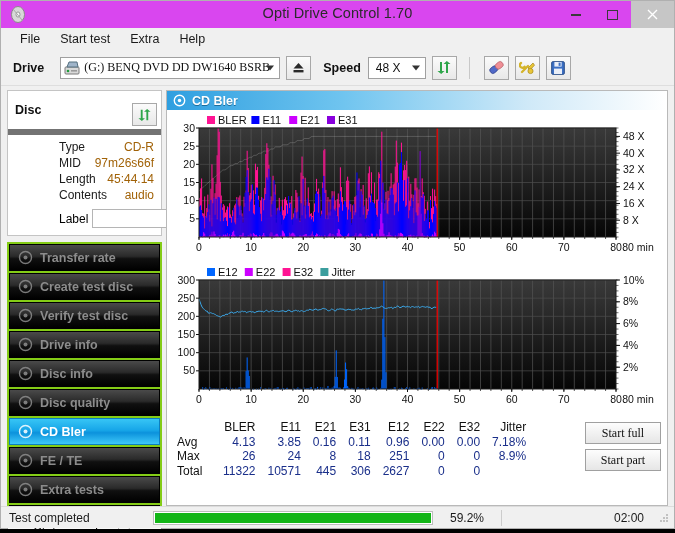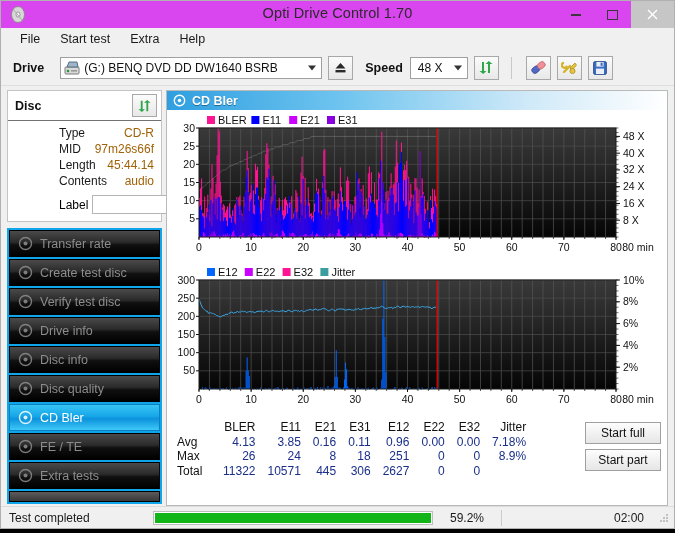--- a/index.html
+++ b/index.html
@@ -49,21 +49,21 @@
   .drivebar {
     height:36px; flex:0 0 36px; background:#f0f0f0; display:flex; align-items:center;
     padding:0 8px; gap:0;
     border-bottom:1px solid #dedede;
   }
   .lbl-drive { font-weight:bold; font-size:12.5px; color:#111; margin-left:4px; margin-right:16px;}
   .combo {
     height:22px; background:#fff; border:1px solid #a0a0a0;
     display:flex; align-items:center; padding:0 2px 0 3px; position:relative;
   }
-  .combo.drive { width:262px; }
+  .combo.drive { width:220px;font-family:Liberation Serif, serif; }
   .combo.speed { width:58px; }
   .combo .cval { font-size:12px; color:#111; margin-left:4px; white-space:nowrap; overflow:hidden;}
   .combo .carrow {
     position:absolute; right:5px; top:50%; transform:translateY(-50%);
     width:0;height:0;border-left:4px solid transparent;border-right:4px solid transparent;
     border-top:5px solid #333;
   }
   .drive-ico { width:16px; height:14px; flex:0 0 16px; }
   .tbtn {
     width:25px; height:24px; border:1px solid #a8a8a8; background:linear-gradient(#fbfbfb,#e8e8e8);
@@ -73,35 +73,35 @@
   .sep { width:1px; height:22px; background:#c8c8c8; margin:0 8px 0 12px; }
 
   
   .bodyrow { flex:1 1 auto; display:flex; padding:0 0 0 0; min-height:0; }
   .sidebar { width:165px; flex:0 0 165px; padding:4px 4px 0 6px; display:flex; flex-direction:column; }
   .content { flex:1 1 auto; padding:4px 6px 0 0; min-width:0; display:flex; flex-direction:column;}
 
   
   .disc-panel { border:1px solid #c4c4c4; background:#fff; }
   .disc-head {
-    display:flex; align-items:center; justify-content:space-between;
-    padding:3px 4px 3px 7px; border-bottom:1px solid #737373;
+    display:flex; justify-content:space-between;
+    padding:12px 4px 3px 7px; border-bottom:6px solid #737373;
   }
   .disc-head .t { font-weight:bold; font-size:12.5px; color:#111; }
   .disc-rows { padding:4px 7px 5px 7px;margin-left:44px; }
   .drow { display:flex; justify-content:space-between; font-size:12px; line-height:16px; }
   .drow .k { color:#1a1a1a; }
   .drow .v { color:#a16207; }
   .labelrow { display:flex; align-items:center; margin-top:4px; gap:4px; }
   .label-input { flex:1 1 auto; height:19px; border:1px solid #b5b5b5; background:#fff; }
   .cdbtn { width:25px;height:23px;border:1px solid #a8a8a8;background:linear-gradient(#fbfbfb,#e8e8e8);
            display:flex;align-items:center;justify-content:center;}
 
   
-  .navwrap { margin-top:6px; background:#0ea5e9; padding:2px; }
+  .navwrap { margin-top:6px; background:#84cc16; padding:2px;font-weight:bold; }
   .navitem {
     height:27px; margin-bottom:2px;
     background:linear-gradient(#4a4a4a 0%, #2a2a2a 45%, #101010 55%, #000 100%);
     border:1px solid #000; display:flex; align-items:center; gap:7px; padding-left:8px;
     color:#8c8c8c; font-size:12.5px;
   }
   .navitem.active {
     background:linear-gradient(#37c5f5 0%, #17a6e8 45%, #0c92dc 55%, #3ec8f8 100%);
     color:#ffffff; border:1px solid #0b7fc0;
   }
@@ -127,21 +127,21 @@
 
   .chartblock { position:relative; }
   svg { display:block; }
 
   
   .stats { display:flex; padding:4px 0 0 4px; }
   table.st { border-collapse:collapse; font-size:12px; color:#1a2f8a; }
   table.st th, table.st td { padding:0px 6px 0 6px; height:14.5px; text-align:right; font-weight:normal;}
   table.st th { color:#101010; }
   table.st td.rowhdr, table.st th.rowhdr { text-align:left; color:#101010; padding-left:4px; min-width:44px;}
-  .btncol { margin-left:auto; display:flex; flex-direction:column; gap:5px; padding:2px 4px 0 10px;}
+  .btncol { margin-left:auto; display:flex; flex-direction:column; gap:5px; padding:2px 4px 0 10px;font-family:Liberation Serif, serif;}
   .startbtn {
     width:76px;height:22px;border:1px solid #a0a0a0;background:linear-gradient(#fdfdfd,#e6e6e6);
     display:flex;align-items:center;justify-content:center;font-size:12px;color:#111;
   }
 
   
   .statusbar {
     height:22px; flex:0 0 22px; background:#f0f0f0; display:flex; align-items:center;
     border-top:1px solid #dcdcdc; font-size:12px; color:#1a1a1a;
   }

